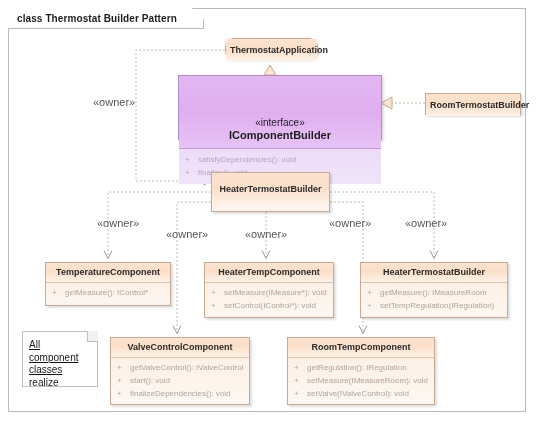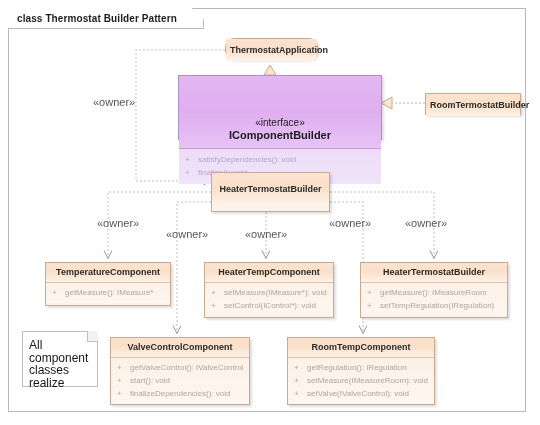--- a/index.html
+++ b/index.html
@@ -147,25 +147,26 @@
     left: 87px;
     top: 331px;
     width: 11px;
     height: 11px;
     border-left: 1px solid #c0c0c0;
     border-bottom: 1px solid #c0c0c0;
     background: #f2f2f2;
     box-sizing: border-box;
   }
   #note .note-text {
-    font-size: 12px;
+    font-size: 10px;
     color: #171717;
     line-height: 12.5px;
     padding: 7px 6px 0 6px;
     display: block;
+    text-decoration: underline;
   }
 
   
   #links {
     position: absolute;
     left: 0; top: 0;
     width: 540px;
     height: 425px;
     pointer-events: none;
   }
@@ -252,21 +253,21 @@
 
   <div class="uml-box" style="left:211px; top:172px; width:119px; height:40px;">
     <div class="uml-head" style="line-height:32px; padding:0;">HeaterTermostatBuilder</div>
   </div>
 
   <div class="uml-box has-body" style="left:45px; top:262px; width:126px; height:44px;">
     <div class="uml-head">TemperatureComponent</div>
     <div class="uml-body">
       <div class="uml-attr">
         <span class="vis">+</span>
-        <span>getMeasure(): IMeasure*</span>
+        <span>getMeasure(): IControl*</span>
       </div>
     </div>
   </div>
 
   <div class="uml-box has-body" style="left:204px; top:262px; width:130px; height:56px;">
     <div class="uml-head">HeaterTempComponent</div>
     <div class="uml-body">
       <div class="uml-attr">
         <span class="vis">+</span>
         <span>setMeasure(IMeasure*): void</span>

